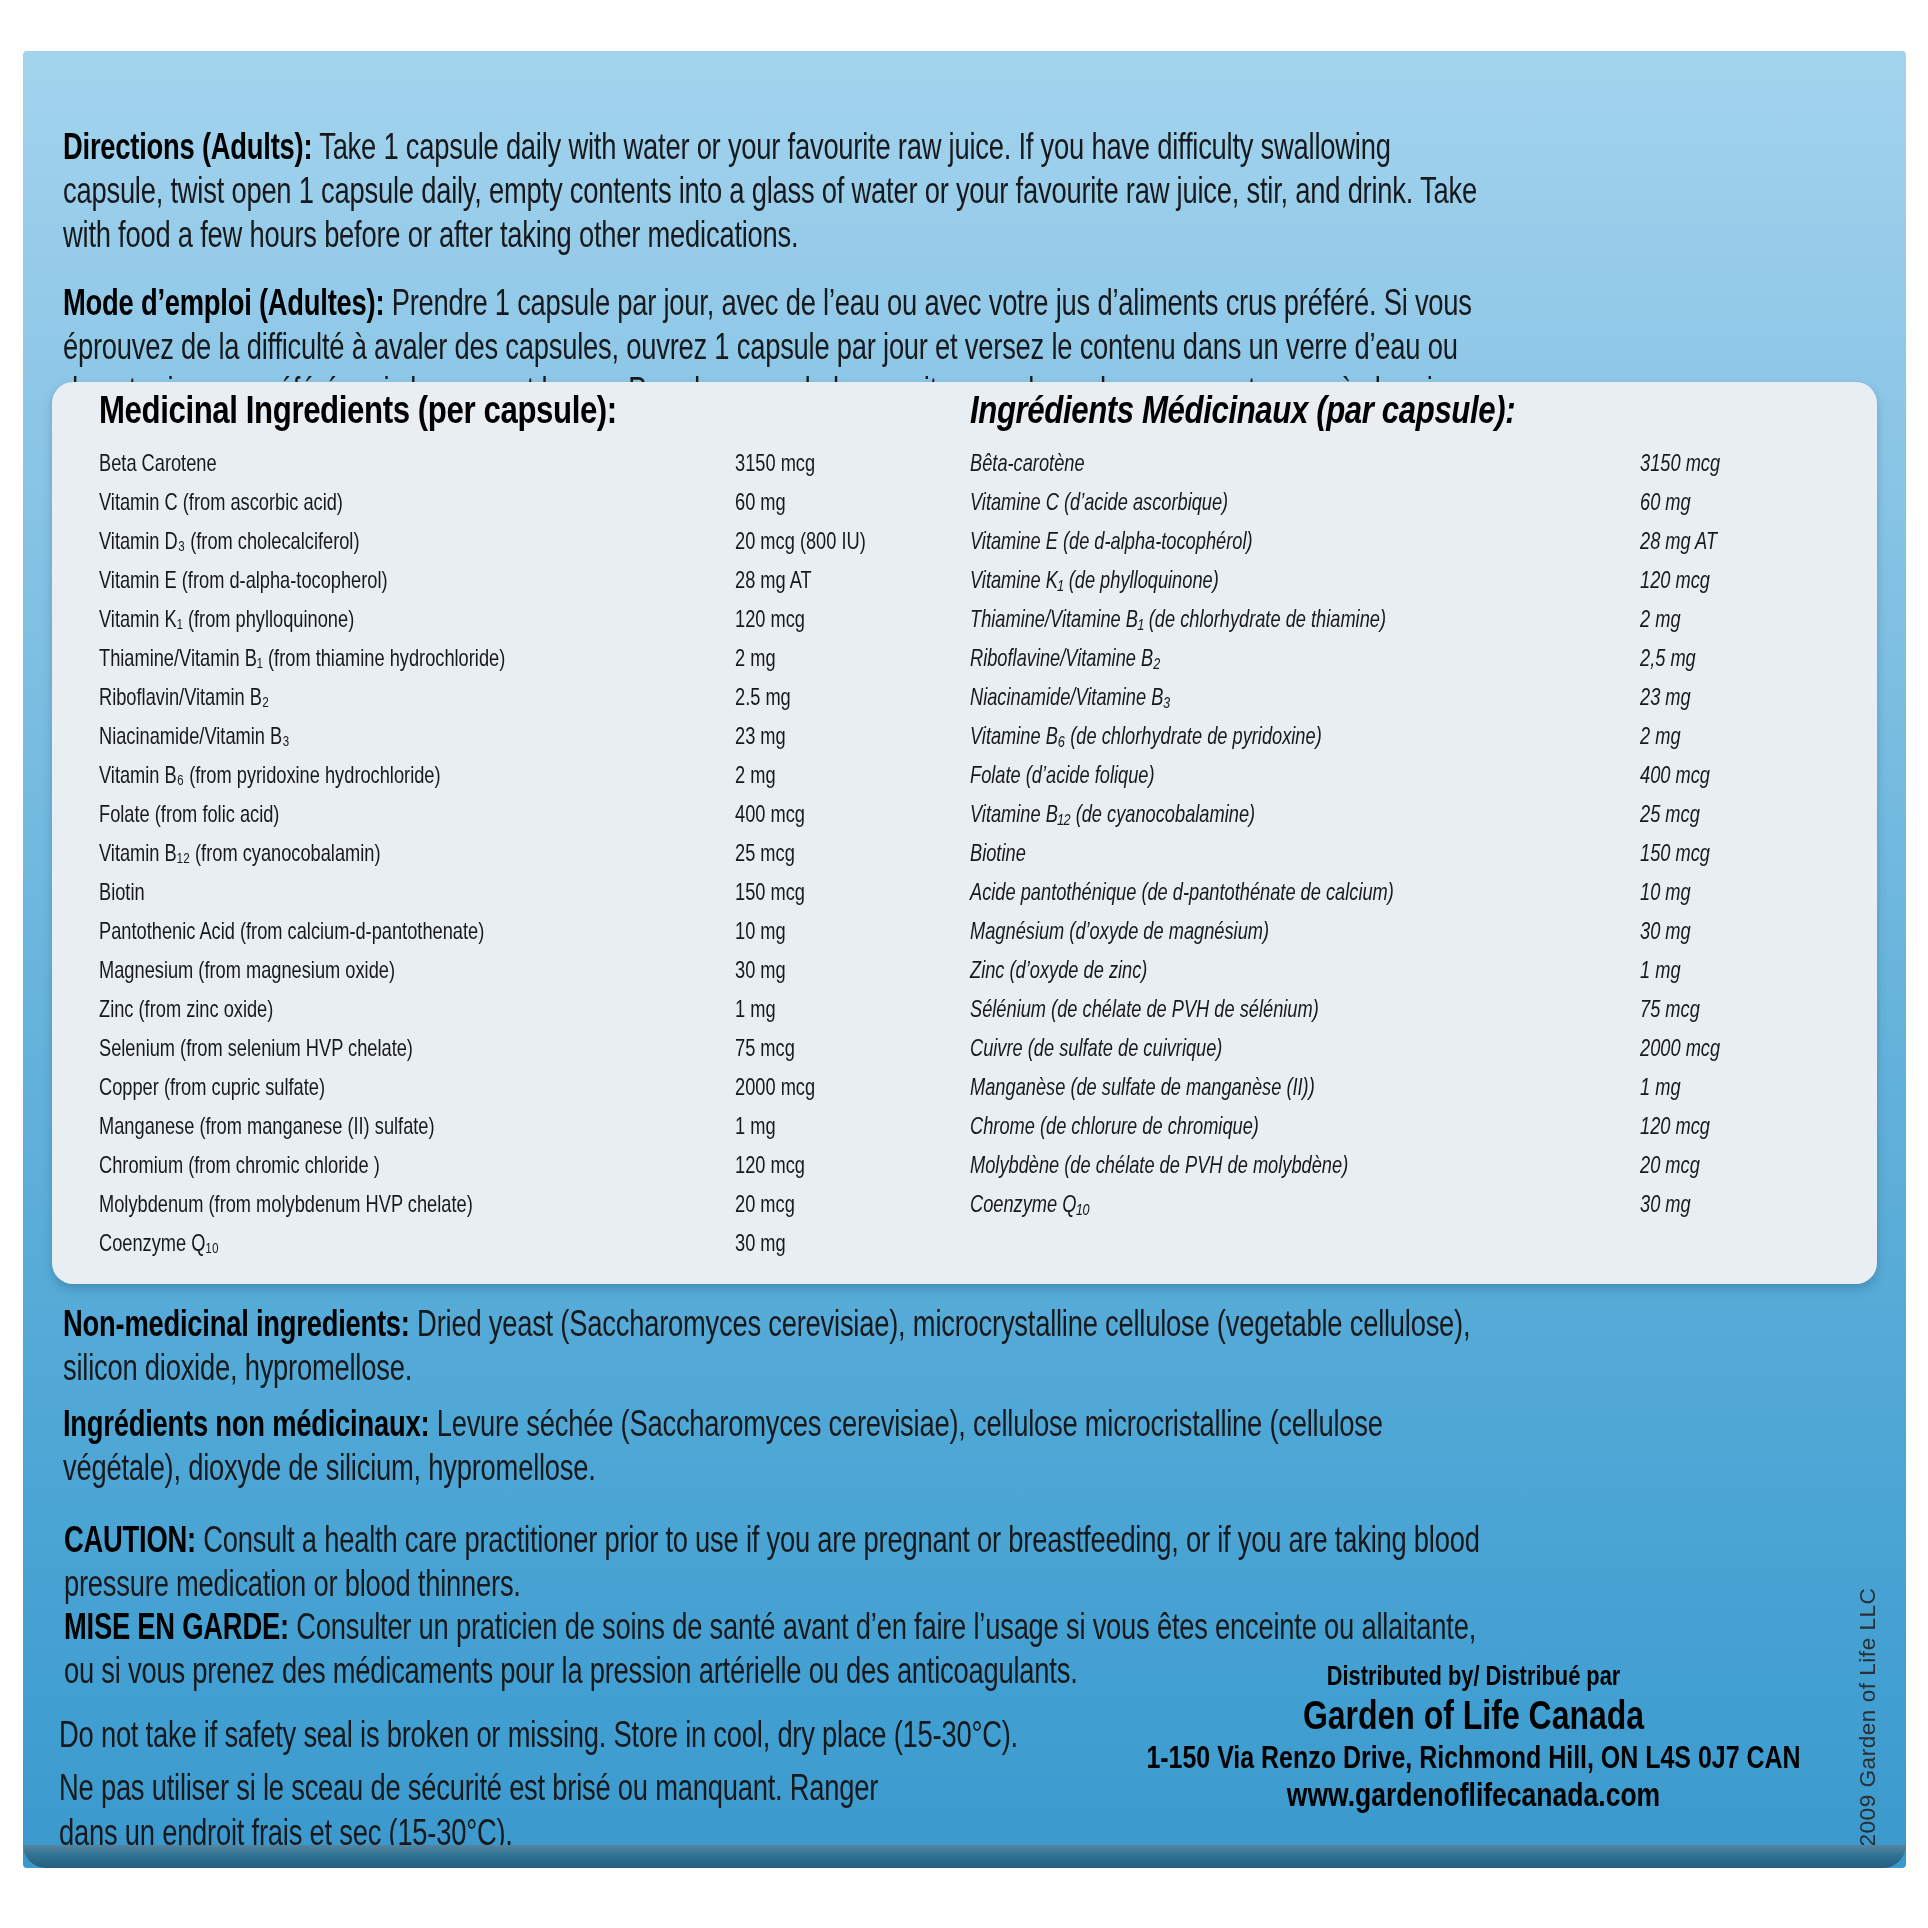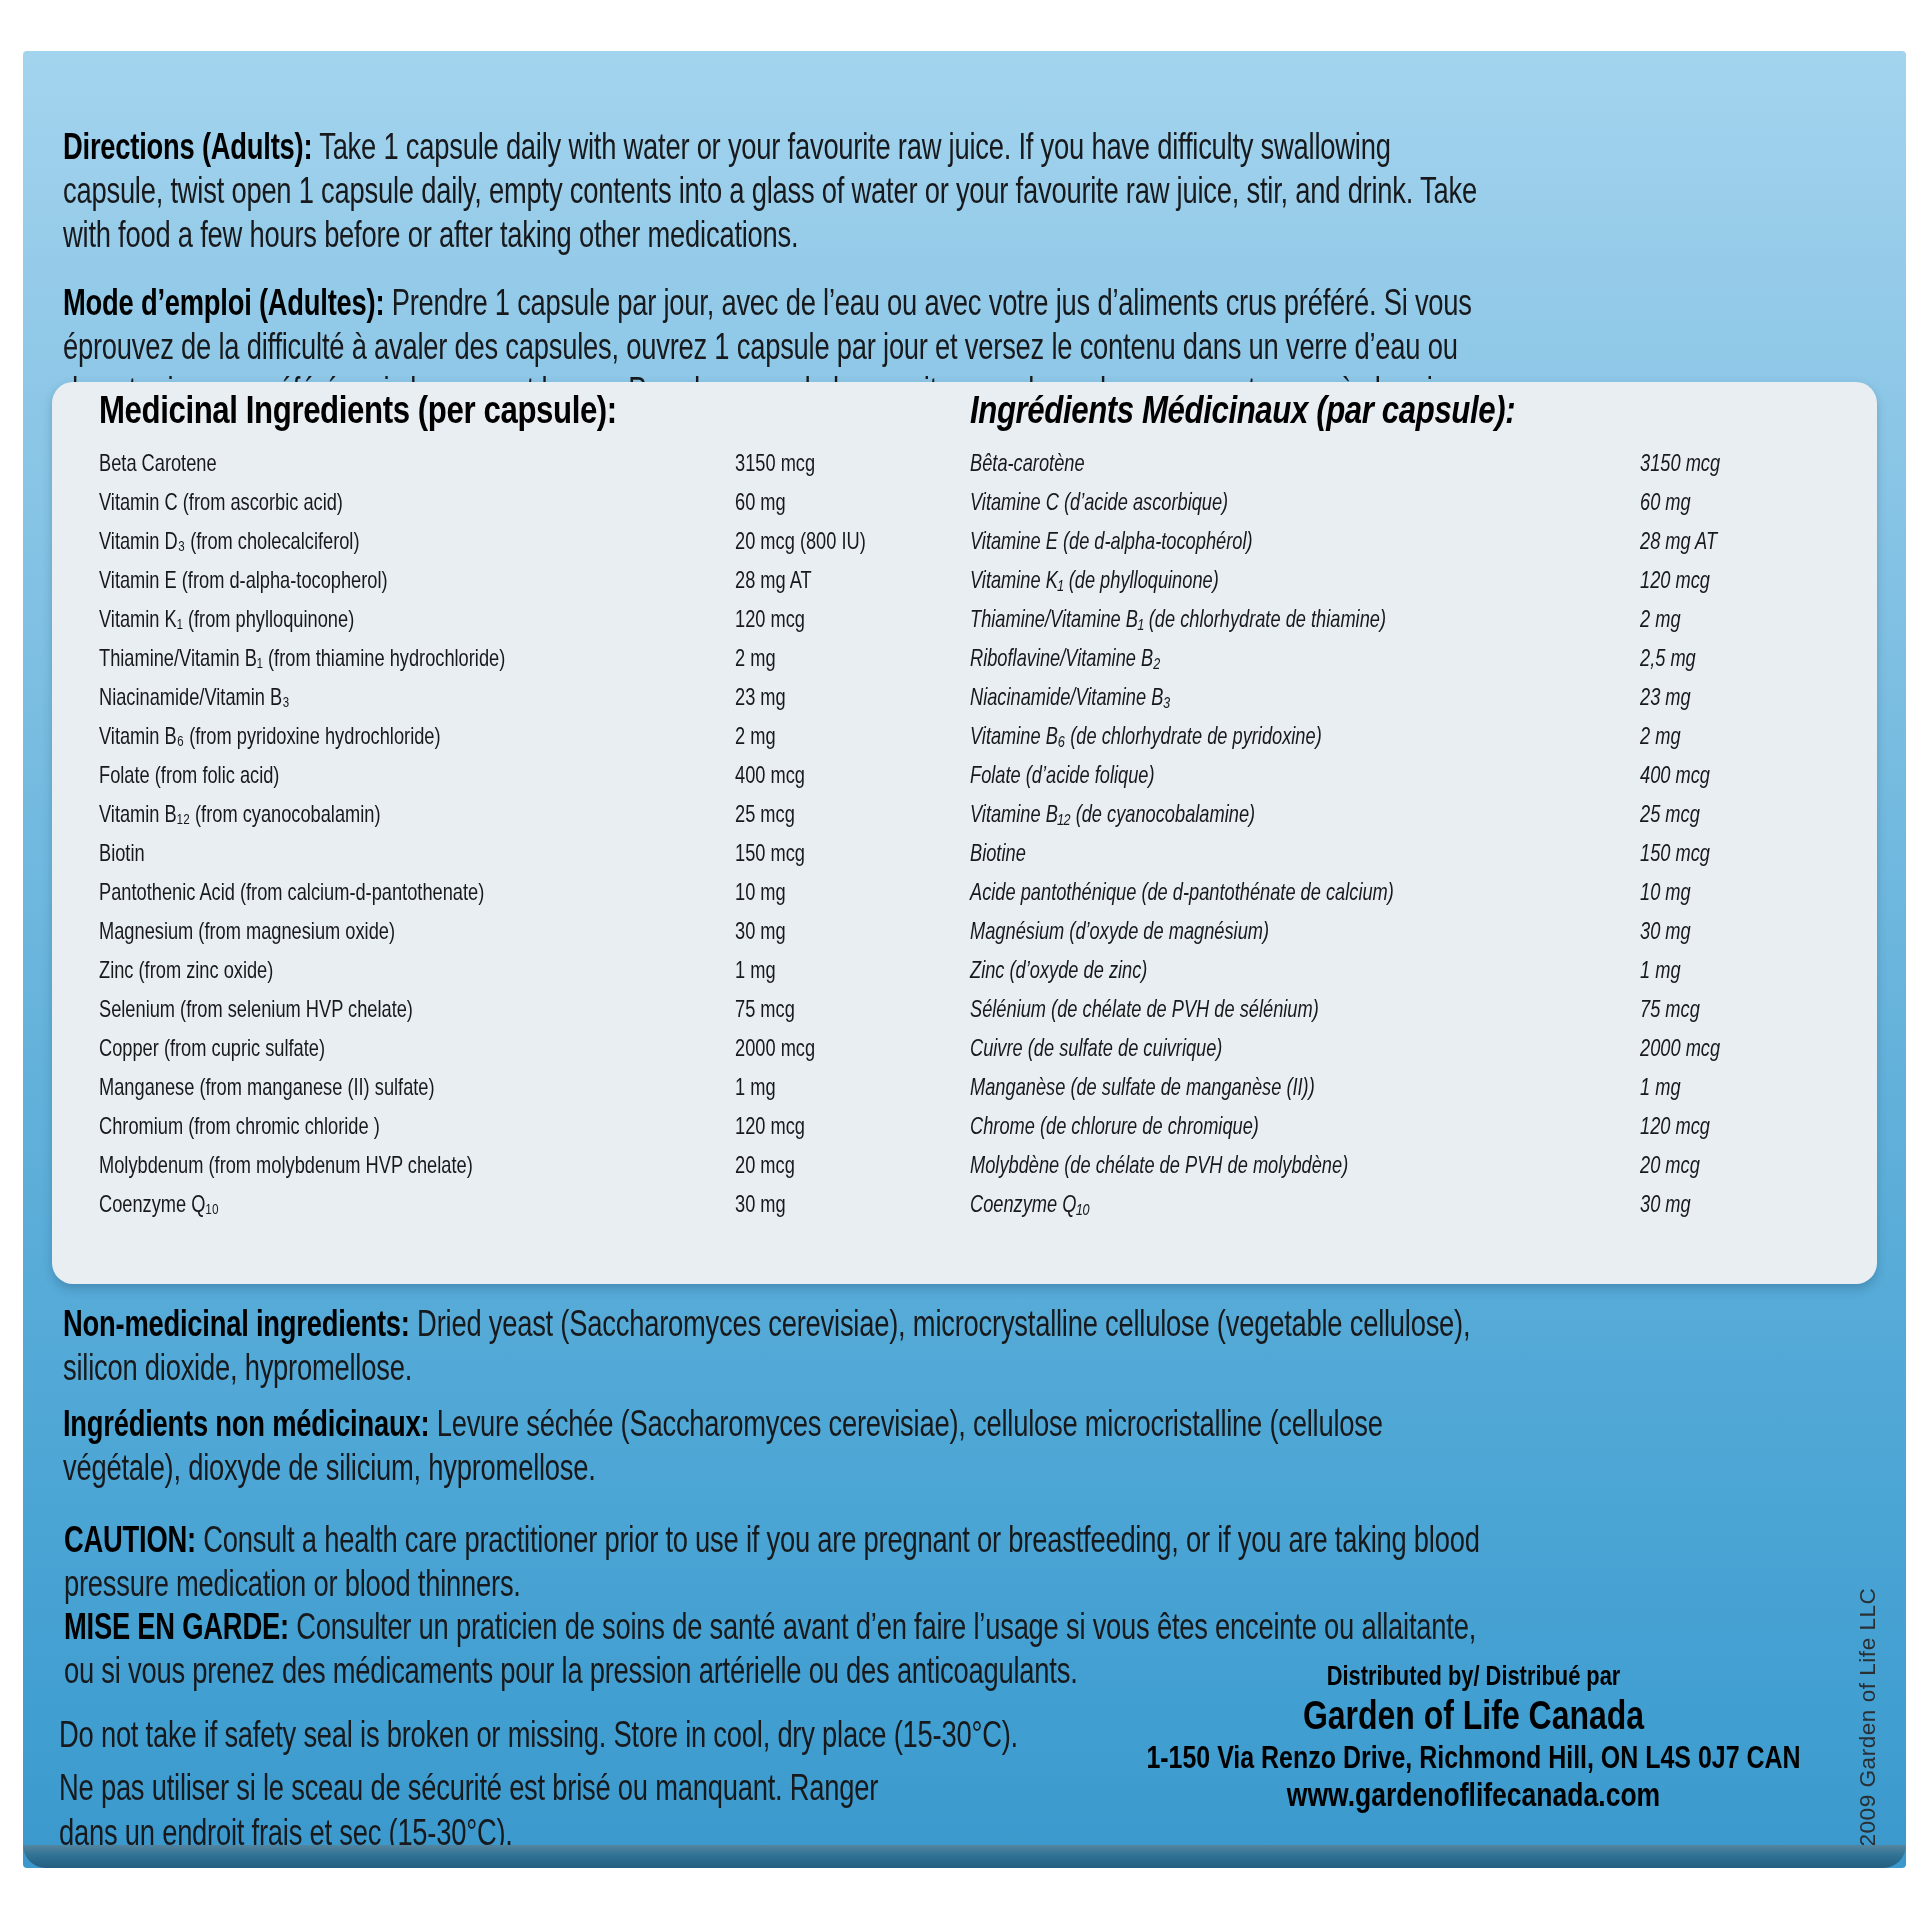--- a/index.html
+++ b/index.html
@@ -86,20 +86,24 @@
             </div>
             <div class="irow">
               <span class="iname">Vitamin K₁ (from phylloquinone)</span>
               <span class="iamt">120 mcg</span>
             </div>
             <div class="irow">
               <span class="iname">Thiamine/Vitamin B₁ (from thiamine hydrochloride)</span>
               <span class="iamt">2 mg</span>
             </div>
             <div class="irow">
+              <span class="iname">Riboflavin/Vitamin B₂</span>
+              <span class="iamt">2.5 mg</span>
+            </div>
+            <div class="irow">
               <span class="iname">Niacinamide/Vitamin B₃</span>
               <span class="iamt">23 mg</span>
             </div>
             <div class="irow">
               <span class="iname">Vitamin B₆ (from pyridoxine hydrochloride)</span>
               <span class="iamt">2 mg</span>
             </div>
             <div class="irow">
               <span class="iname">Folate (from folic acid)</span>
               <span class="iamt">400 mcg</span>

